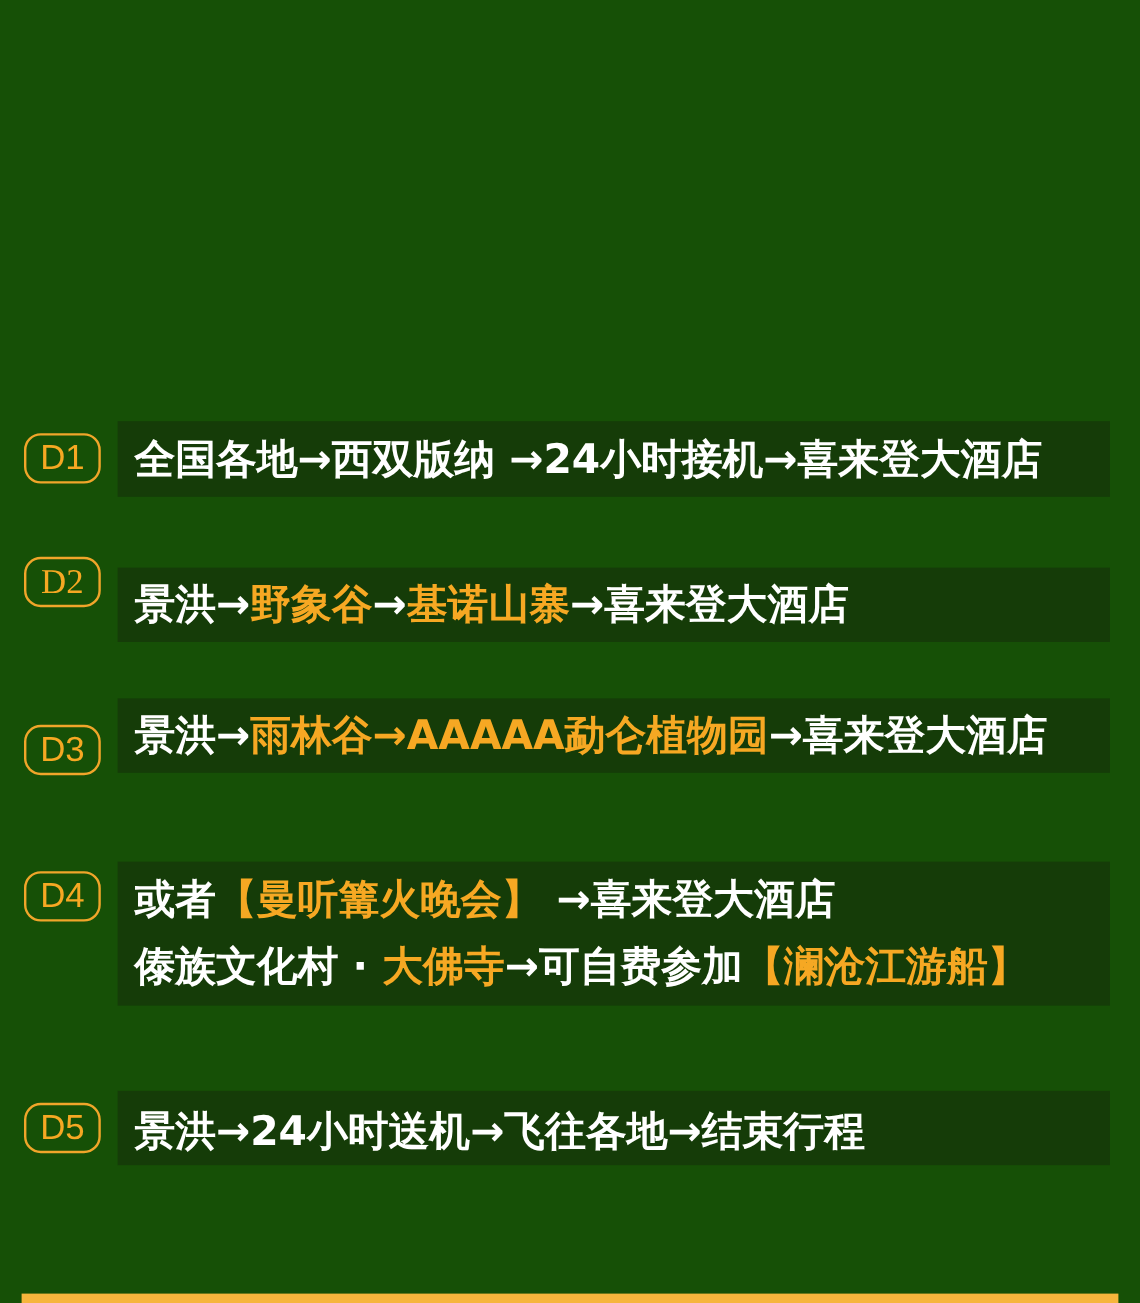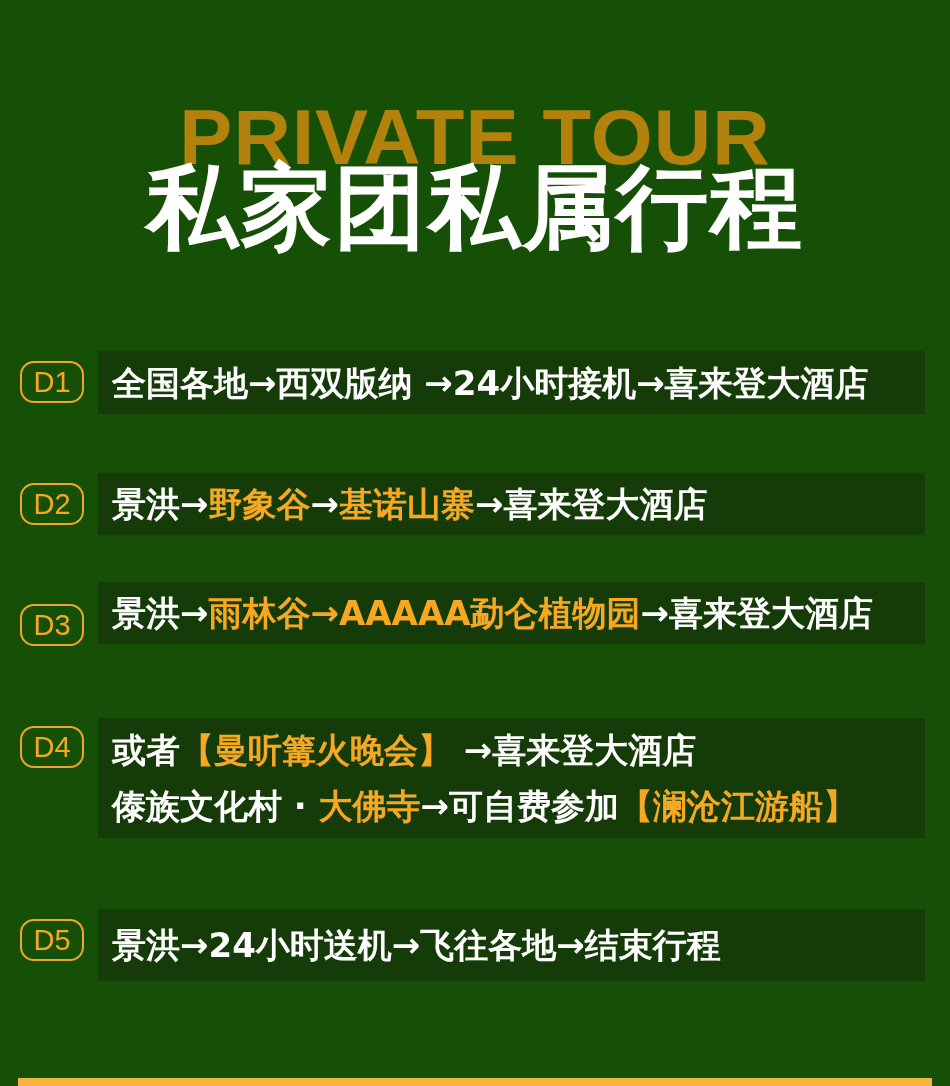--- a/index.html
+++ b/index.html
@@ -123,54 +123,50 @@
     width: 914px;
     height: 8px;
     background: #F6B53C;
   }
 </style>
 </head>
 <body>
 
 <div class="page">
 
-  <div class="header">
-    <div class="header-en">PRIVATE TOUR</div>
-    <div class="header-cn">私家团私属行程</div>
-  </div>
 
   <div class="rows" id="rows-container">
       <div class="day-row" style="top: 0px;">
         <div class="badge" style="top: 361px;">D1</div>
         <div class="row-box" style="top: 351px; height: 63px;">
           <div class="row-text"><span>全国各地→西双版纳 →24小时接机→喜来登大酒店</span></div>
         </div>
       </div>
       <div class="day-row" style="top: 0px;">
-        <div class="badge" style="top: 483px;">D2</div>
+        <div class="badge" style="top: 464px; font-family: Liberation Serif, serif;">D2</div>
         <div class="row-box" style="top: 473px; height: 62px;">
           <div class="row-text"><span>景洪→</span><span class="hl">野象谷</span><span>→</span><span class="hl">基诺山寨</span><span>→喜来登大酒店</span></div>
         </div>
       </div>
       <div class="day-row" style="top: 0px;">
         <div class="badge" style="top: 604px;">D3</div>
         <div class="row-box" style="top: 582px; height: 62px;">
           <div class="row-text"><span>景洪→</span><span class="hl">雨林谷→AAAAA勐仑植物园</span><span>→喜来登大酒店</span></div>
         </div>
       </div>
       <div class="day-row" style="top: 0px;">
         <div class="badge" style="top: 726px;">D4</div>
         <div class="row-box" style="top: 718px; height: 120px;">
           <div class="row-text"><span>或者</span><span class="hl">【曼听篝火晚会】</span><span> →喜来登大酒店</span></div>
           <div class="row-text"><span>傣族文化村 · </span><span class="hl">大佛寺</span><span>→可自费参加</span><span class="hl">【澜沧江游船】</span></div>
         </div>
       </div>
       <div class="day-row" style="top: 0px;">
         <div class="badge" style="top: 919px;">D5</div>
-        <div class="row-box" style="top: 909px; height: 72px;">
+        <div class="row-box" style="top: 909px; height: 62px; justify-content: flex-end;">
           <div class="row-text"><span>景洪→24小时送机→飞往各地→结束行程</span></div>
         </div>
       </div>
     </div>
 
   <div class="bottom-bar"></div>
 
 </div>
 
 </body></html>

